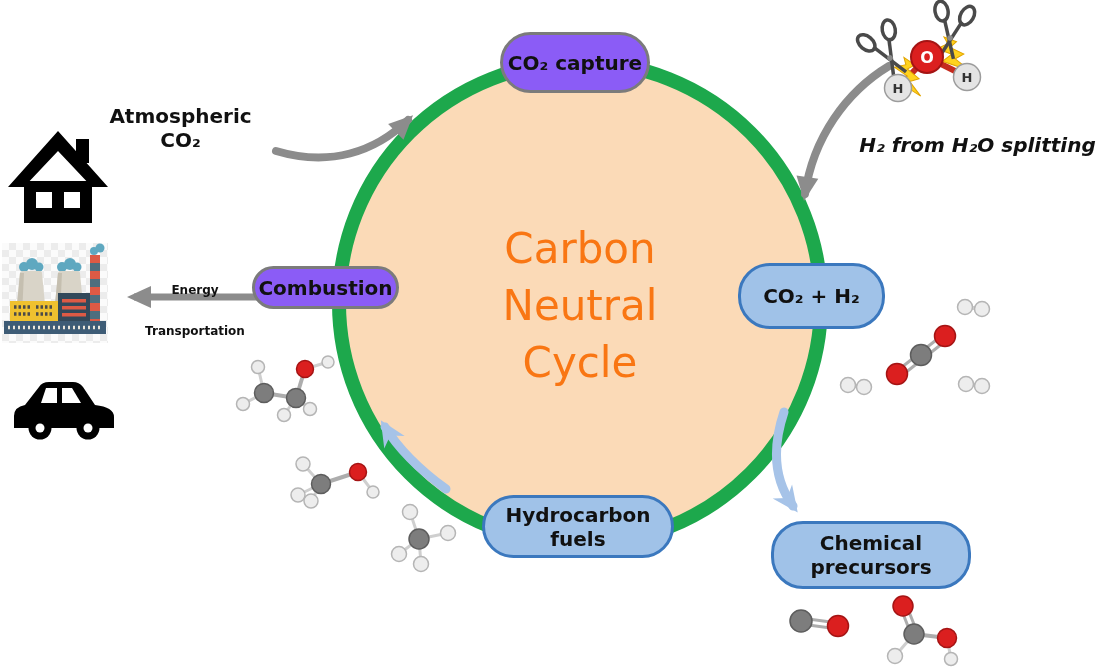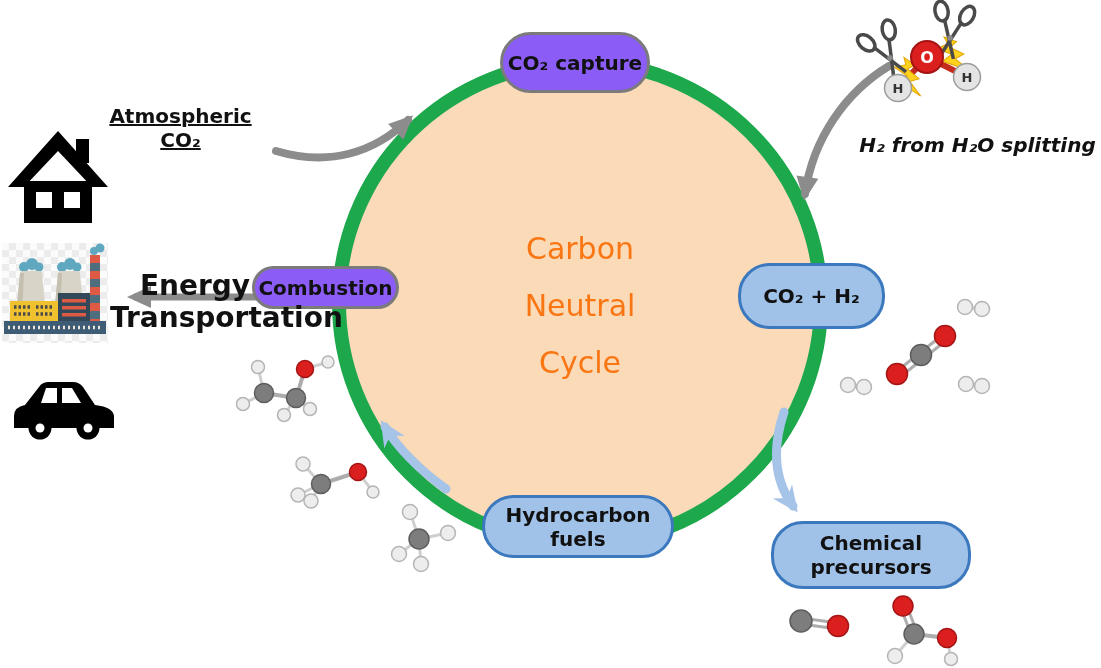--- a/index.html
+++ b/index.html
@@ -8,21 +8,21 @@
     font-family:"DejaVu Sans","Liberation Sans",sans-serif;
   }
   .abs{position:absolute;}
   
   #cycle-circle{
     left:332px;top:55px;width:496px;height:496px;border-radius:50%;
     box-sizing:border-box;border:14px solid #1DA84C;background:#FBDAB7;
   }
   #cycle-title{
     left:470px;top:220px;width:220px;text-align:center;
-    font-size:30px;line-height:57px;color:#F97613;white-space:pre-line;
+    font-size:42px;line-height:57px;color:#F97613;white-space:pre-line;
   }
   
   .pill{
     display:flex;align-items:center;justify-content:center;
     box-sizing:border-box;border-radius:32px;
     font-weight:bold;font-size:20px;color:#111;text-align:center;
   }
   .pill.gray{background:#8b5cf6;border:3px solid #7B7B7B;}
   .pill.blue{background:#A0C2E8;border:3px solid #3B78BE;}
   
@@ -251,18 +251,18 @@
   <div class="abs pill blue" style="left:738px;top:263px;width:147px;height:66px;">
     <span>CO₂ + H₂</span>
   </div>
   <div class="abs pill blue" style="left:482px;top:495px;width:192px;height:63px;">
     <span>Hydrocarbon fuels</span>
   </div>
   <div class="abs pill blue" style="left:771px;top:521px;width:200px;height:68px;">
     <span>Chemical precursors</span>
   </div>
 
-  <div class="abs lbl" style="left:88px;top:104px;width:185px;text-decoration:underline;">Atmospheric CO₂</div>
+  <div class="abs lbl" style="left:88px;top:104px;width:185px;">Atmospheric CO₂</div>
   <div class="abs lbl" style="left:855px;top:133px;width:245px;font-style:italic;">H₂ from H₂O splitting</div>
-  <div class="abs lbl" style="left:110px;top:270px;width:170px;line-height:32px;font-size:28px;">Energy
+  <div class="abs lbl" style="left:110px;top:270px;width:170px;line-height:41px;font-size:12px;">Energy
 Transportation</div>
 
 </div>
 
 </body></html>

